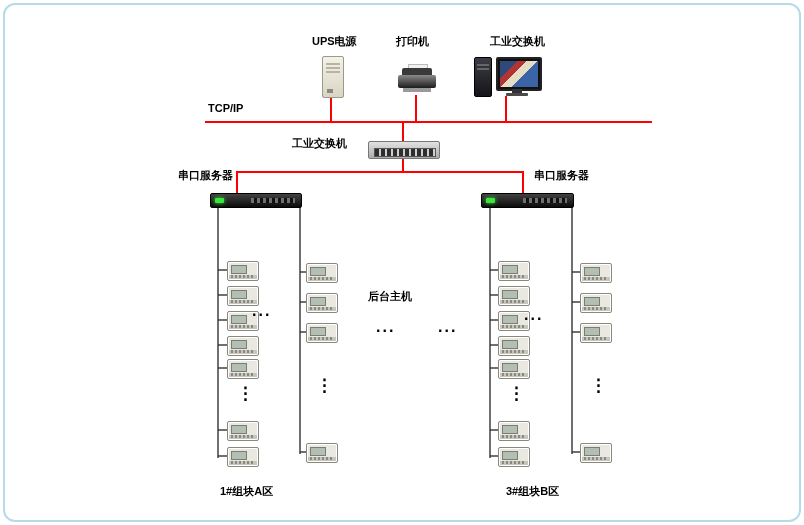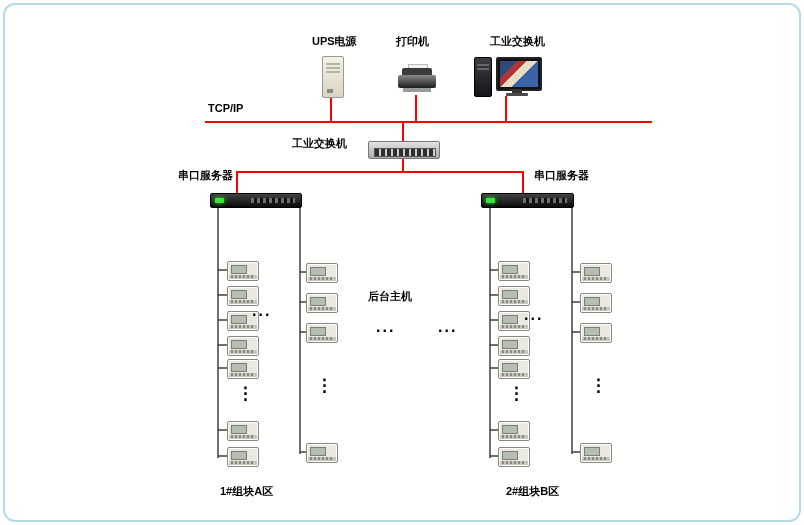--- a/index.html
+++ b/index.html
@@ -165,14 +165,14 @@
 
   <div class="label" style="left:312px;top:34px">UPS电源</div>
   <div class="label" style="left:396px;top:34px">打印机</div>
   <div class="label" style="left:490px;top:34px">工业交换机</div>
   <div class="label" style="left:208px;top:102px">TCP/IP</div>
   <div class="label" style="left:292px;top:136px">工业交换机</div>
   <div class="label" style="left:178px;top:168px">串口服务器</div>
   <div class="label" style="left:534px;top:168px">串口服务器</div>
   <div class="label" style="left:368px;top:289px">后台主机</div>
   <div class="label" style="left:220px;top:484px">1#组块A区</div>
-  <div class="label" style="left:506px;top:484px">2#组块B区</div>
+  <div class="label" style="left:506px;top:484px">3#组块B区</div>
 </div>
 
 </body></html>

